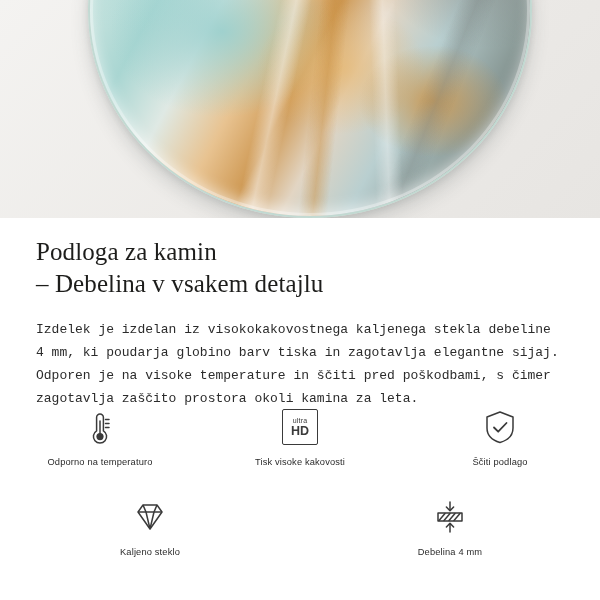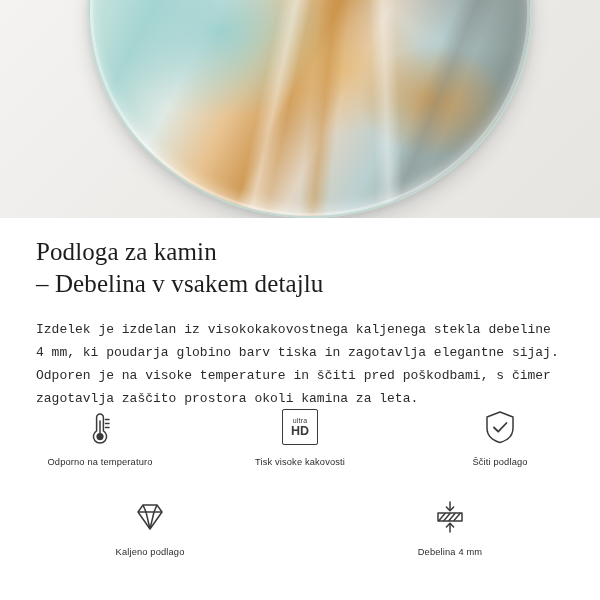--- a/index.html
+++ b/index.html
@@ -255,21 +255,21 @@
         <div class="icon-box">
           <svg width="40" height="36" viewBox="0 0 40 36">
             <g fill="none" stroke="#3a3a3a" stroke-width="1.5" stroke-linejoin="round">
               <path d="M8 13 L13 6 H27 L32 13 L20 30 z"></path>
               <path d="M8 13 H32"></path>
               <path d="M13 6 L16 13 L20 30"></path>
               <path d="M27 6 L24 13 L20 30"></path>
             </g>
           </svg>
         </div>
-        <div class="caption">Kaljeno podlago</div>
+        <div class="caption">Kaljeno steklo</div>
       </div>
 
 
       <div class="feature">
         <div class="icon-box">
           <svg width="40" height="38" viewBox="0 0 40 38">
             <g stroke="#3a3a3a" stroke-width="1.5" fill="none" stroke-linecap="round" stroke-linejoin="round">
               <line x1="20" y1="4" x2="20" y2="12"></line>
               <path d="M16.4 9 L20 12.8 L23.6 9"></path>
               <line x1="20" y1="34" x2="20" y2="26"></line>

